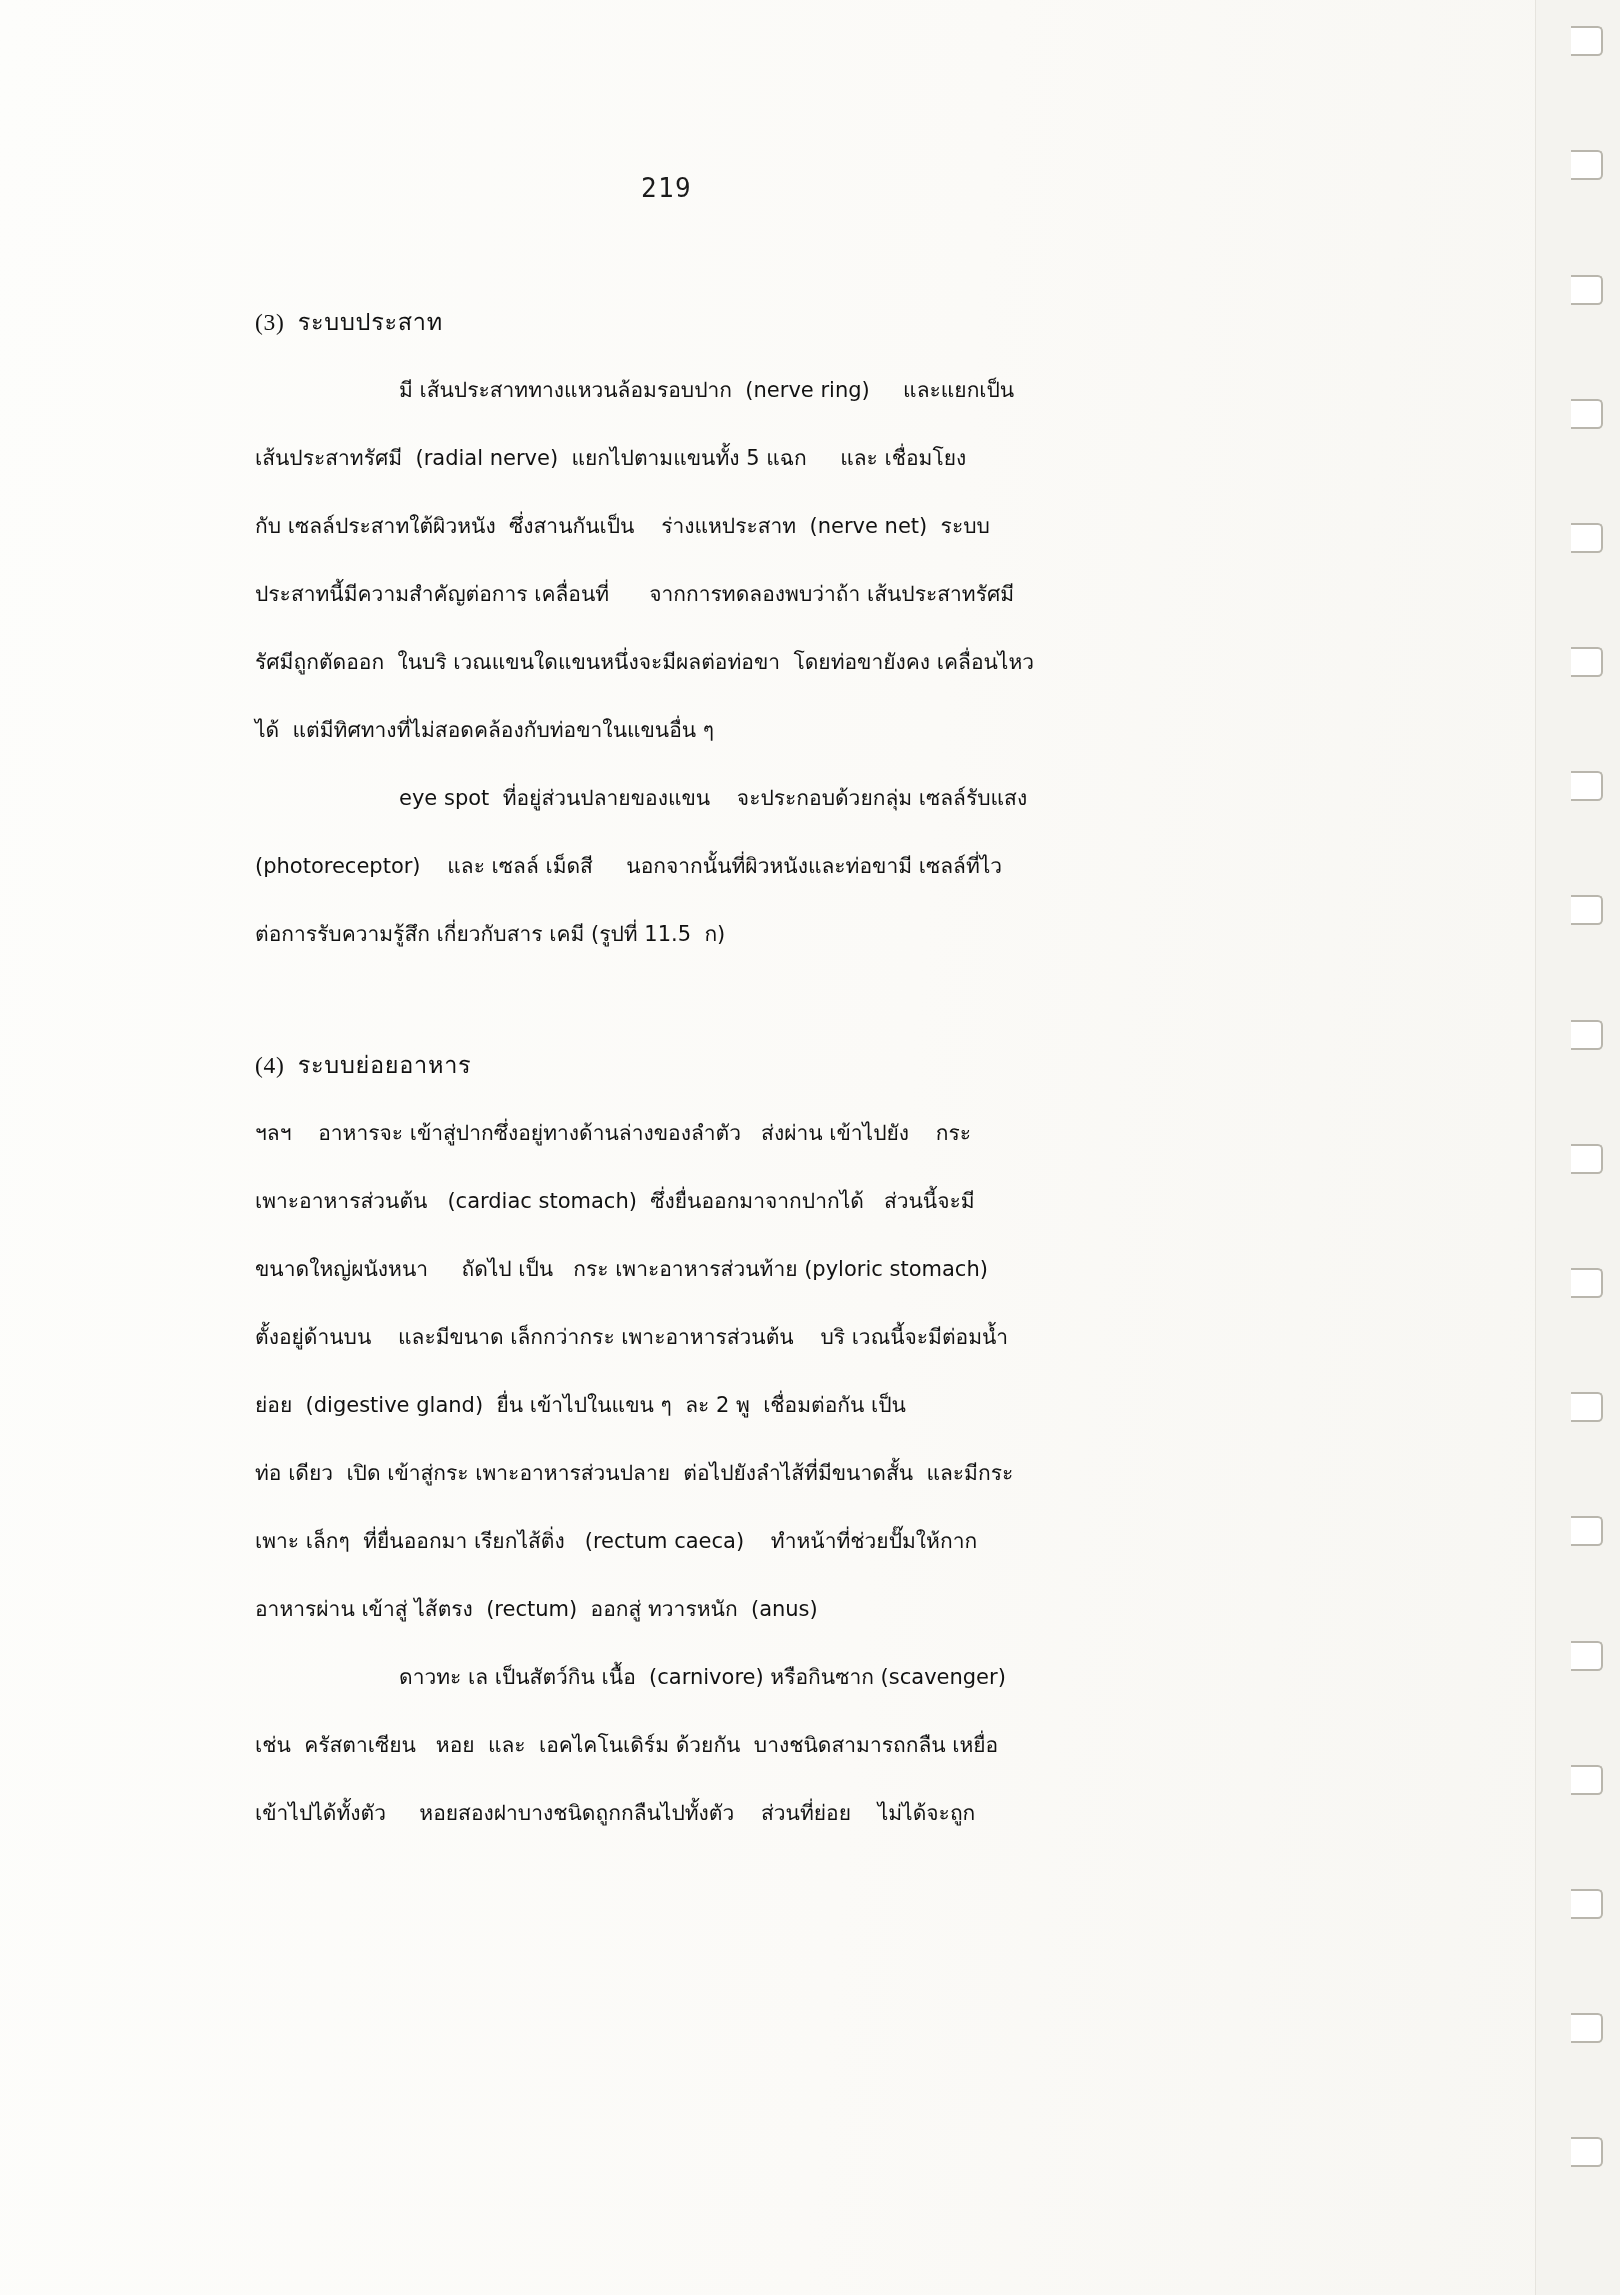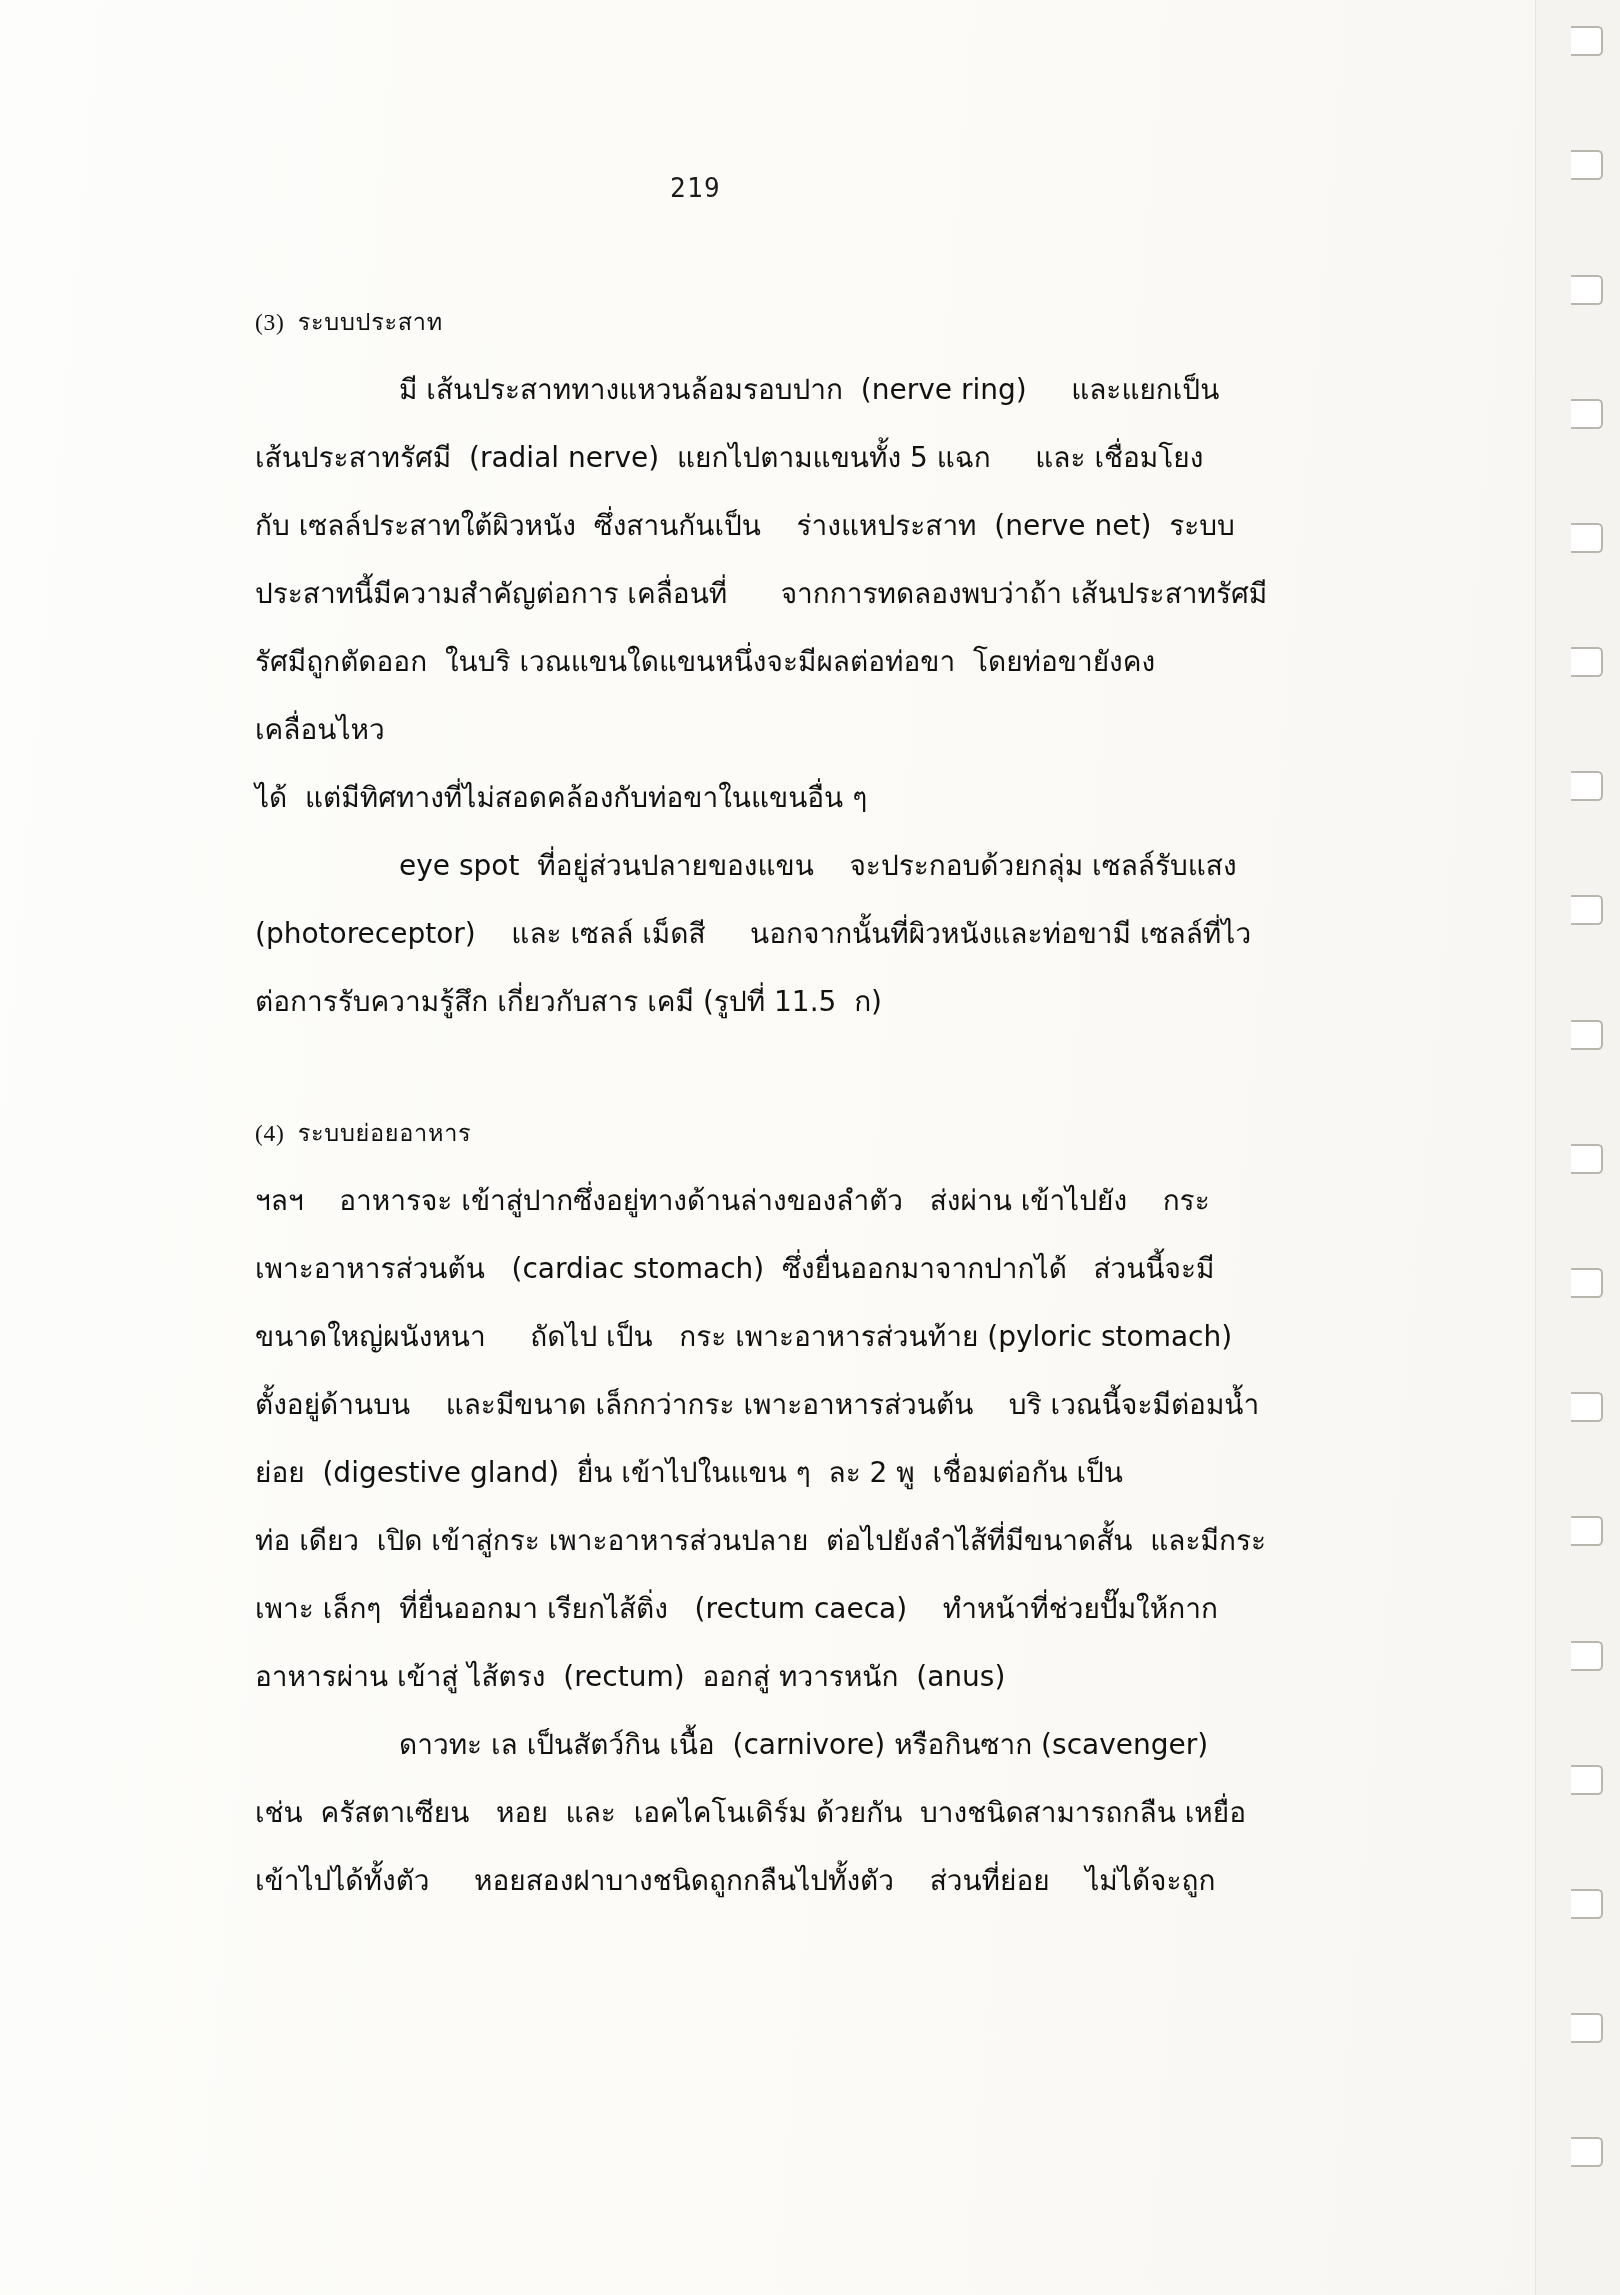--- a/index.html
+++ b/index.html
@@ -45,37 +45,37 @@
   }
   .content {
     position: absolute;
     left: 0;
     top: 0;
     width: 1529px;
     height: 2295px;
   }
   .page-number {
     position: absolute;
-    left: 670px;
+    left: 641px;
     top: 173px;
     font-family: "DejaVu Sans Mono", monospace;
     font-size: 26px;
     letter-spacing: 1.3px;
     color: #1b1b1b;
   }
   .body-text {
     position: absolute;
     left: 255px;
     top: 288px;
     width: 1033px;
     color: #121212;
   }
   .line {
     display: block;
-    font-size: 28px;
+    font-size: 21px;
     line-height: 68px;
     white-space: pre-wrap;
     color: #111111;
   }
   .heading-line {
     font-family: Liberation Serif, serif;
     font-size: 23.5px;
     letter-spacing: 0.7px;
   }
   .gap-lg { height: 63px; display:block; }

